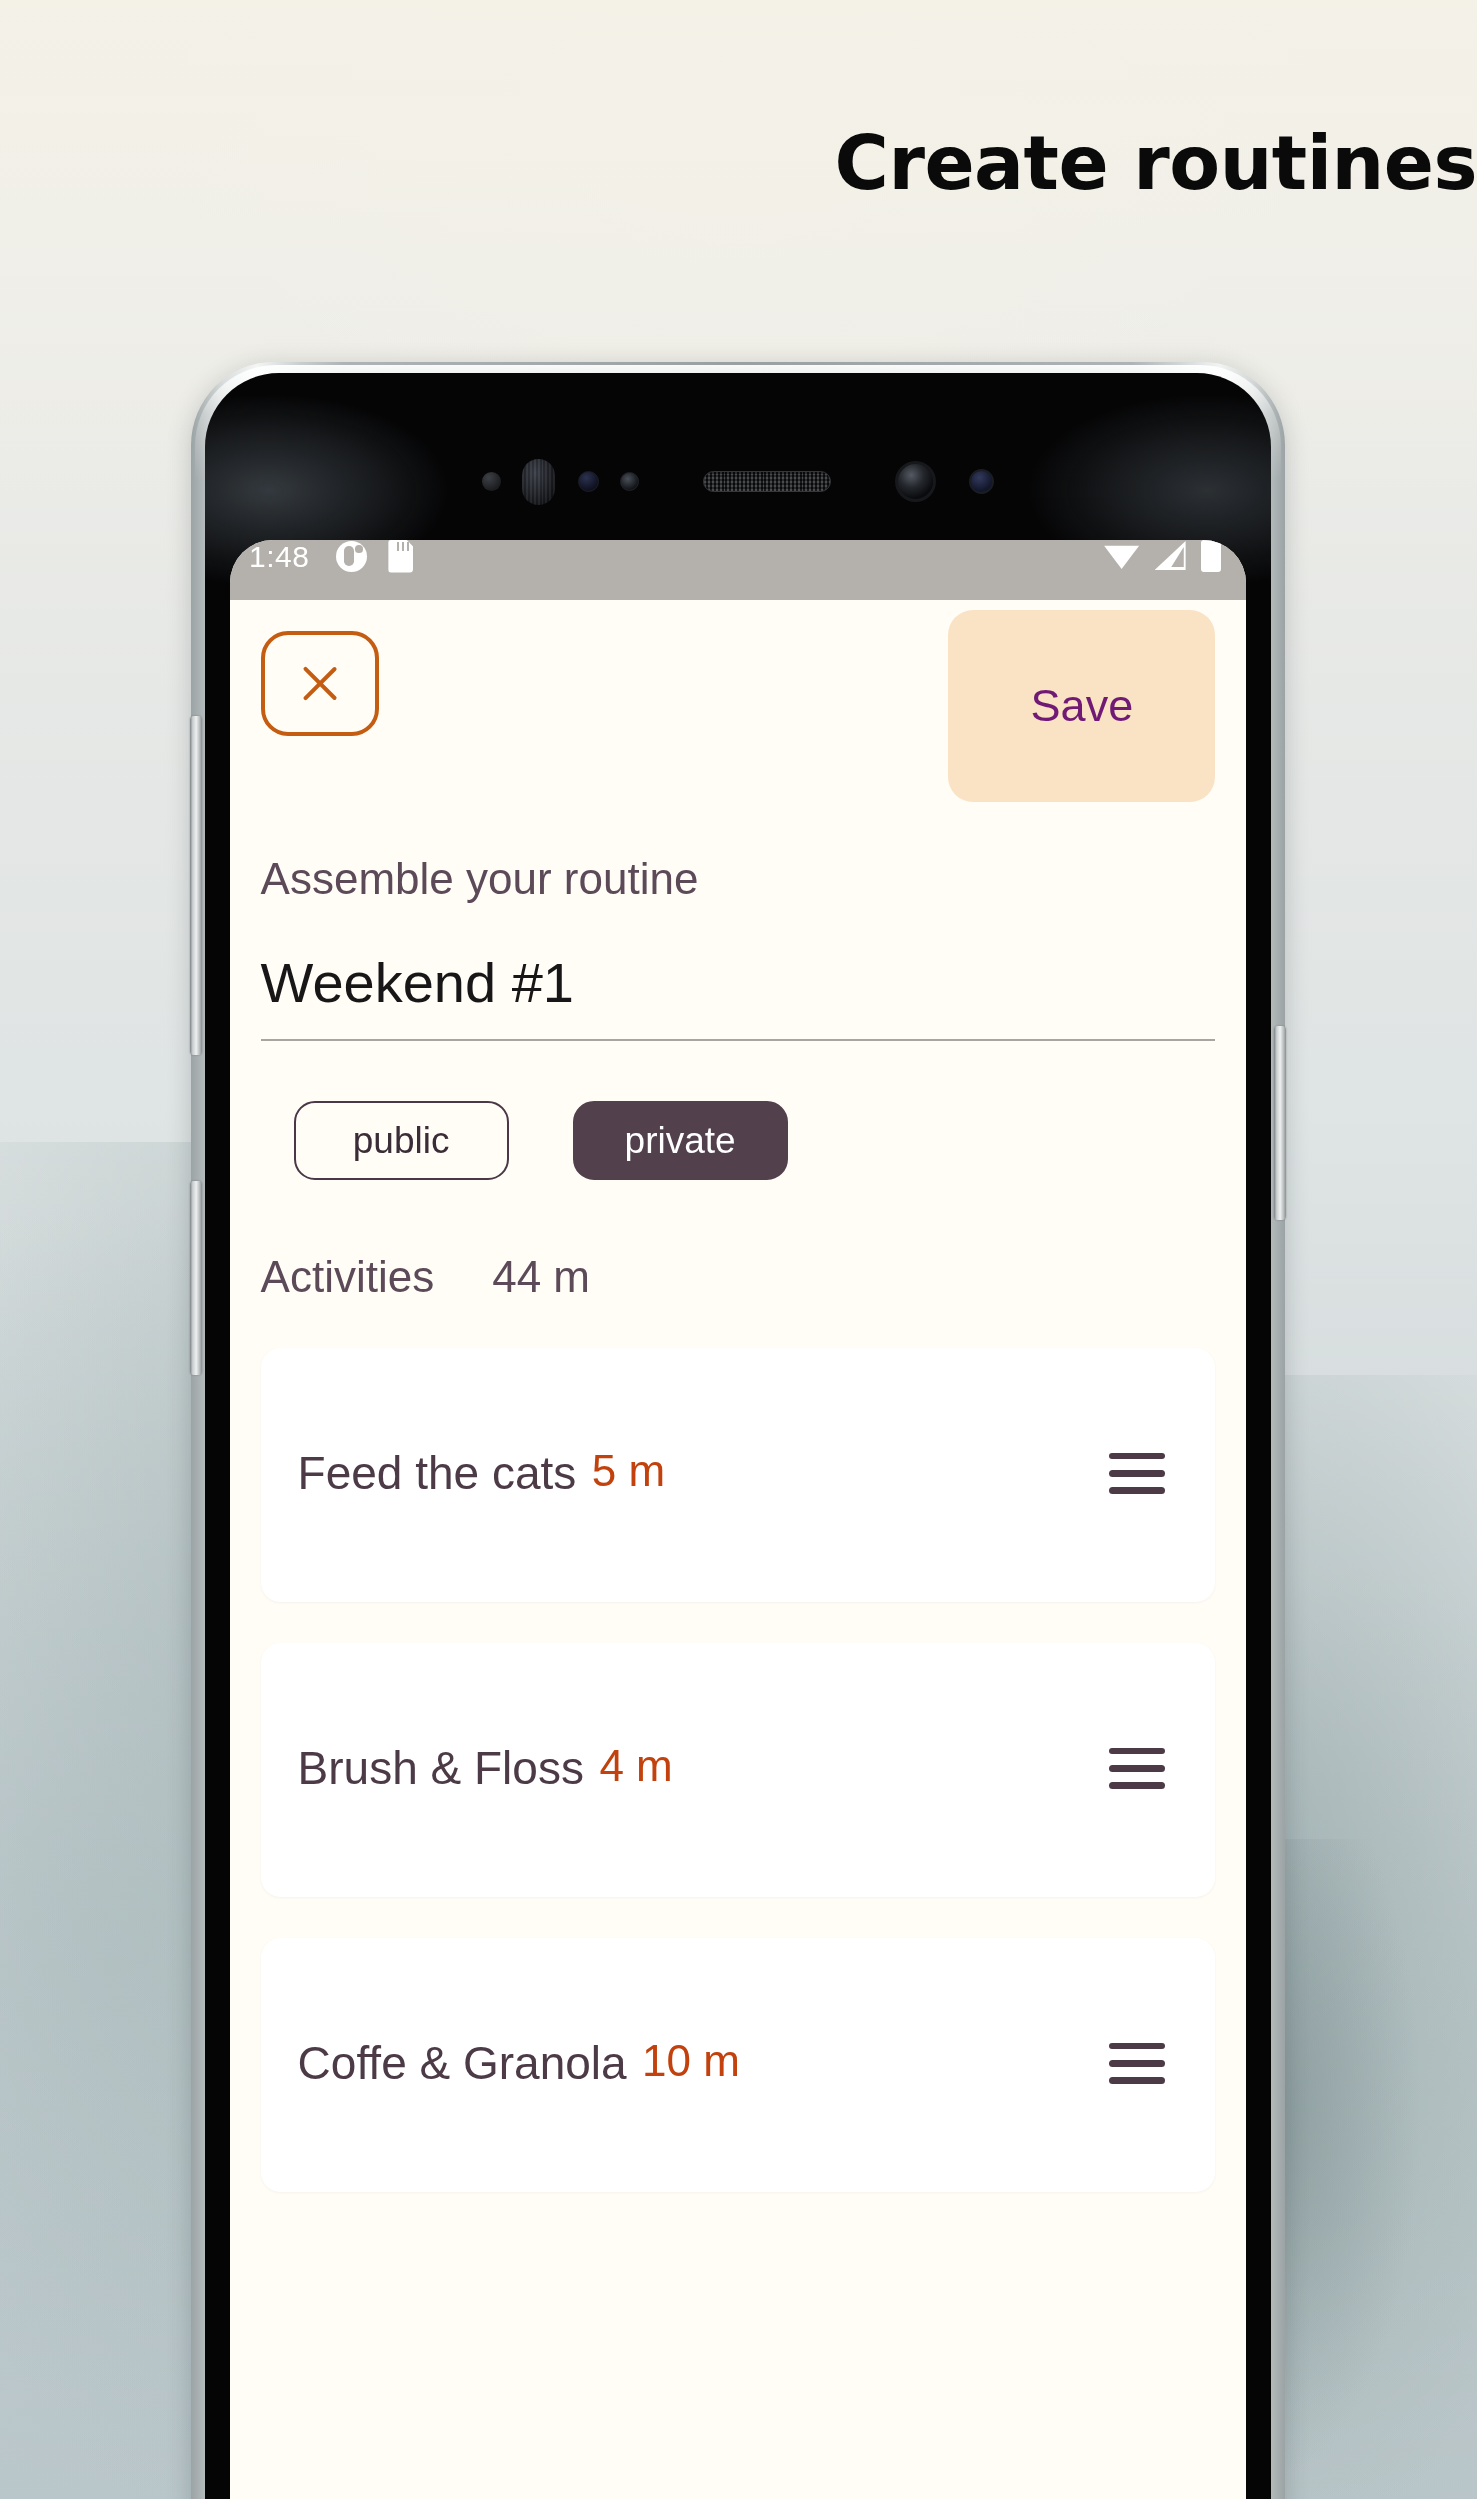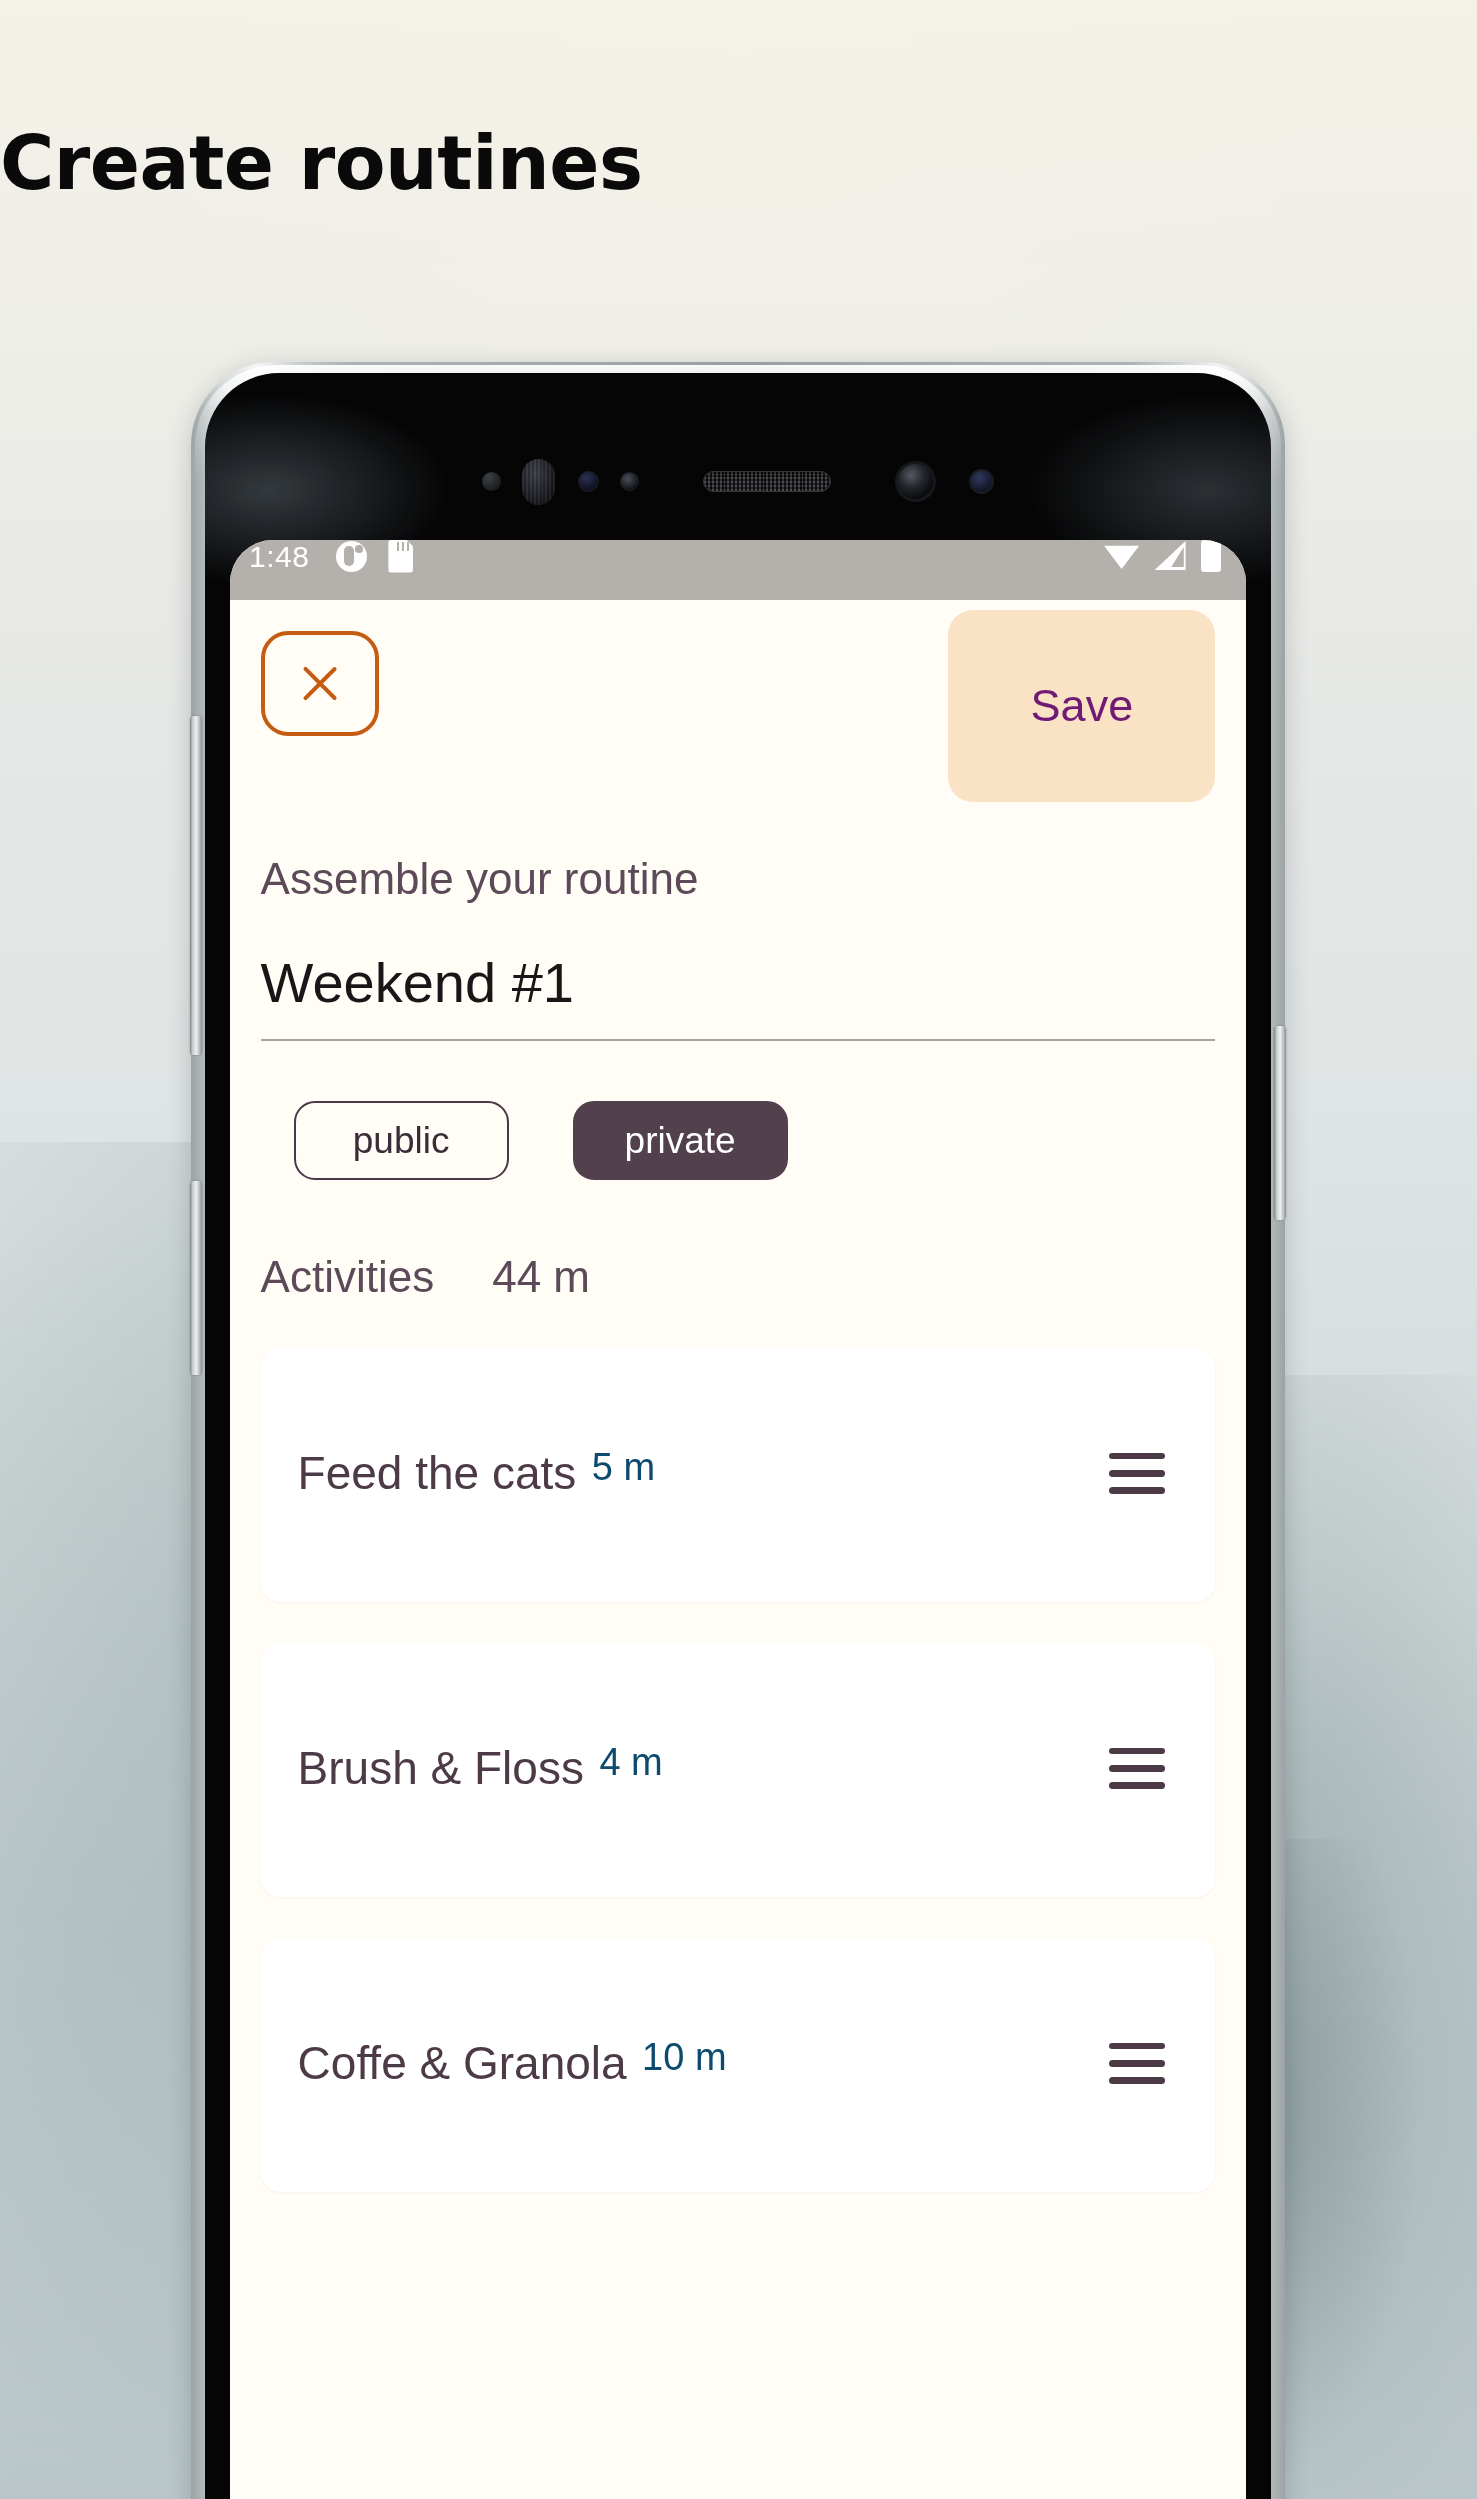--- a/index.html
+++ b/index.html
@@ -55,21 +55,21 @@
   .bg-top-wash {
     position: absolute;
     left: 0; top: 0; right: 0; height: 503px;
     background: linear-gradient(180deg, rgba(244,241,231,0.96) 0%, rgba(240,239,232,0.55) 55%, rgba(235,237,234,0) 100%);
   }
 
   
   .promo-title {
     position: absolute;
     left: 0; right: 0; top: 126px;
-    text-align: left;
+    text-align: right;
     font-size: 74px;
     font-weight: 700;
     letter-spacing: -0.5px;
     color: #0a0a0a;
     font-family: "DejaVu Sans", sans-serif;
     line-height: 1;
   }
 
   
   .phone {
@@ -406,22 +406,22 @@
     cursor: pointer;
   }
   .activity-text { display: flex; gap: 15.5px; }
   .activity-title {
     font-size: 46px;
     color: #4c3b47;
     font-family: "Liberation Sans", sans-serif;
     font-weight: 300;
   }
   .activity-dur {
-    font-size: 38px;
-    color: #0c4a6e;
+    font-size: 44px;
+    color: #c2410c;
     font-family: "Liberation Sans", sans-serif;
     font-weight: 300;
   }
   .drag-handle {
     width: 56px;
     display: flex; flex-direction: column; gap: 10.6px;
     margin-right: 11.6px;
     cursor: grab;
   }
   .drag-handle span {

